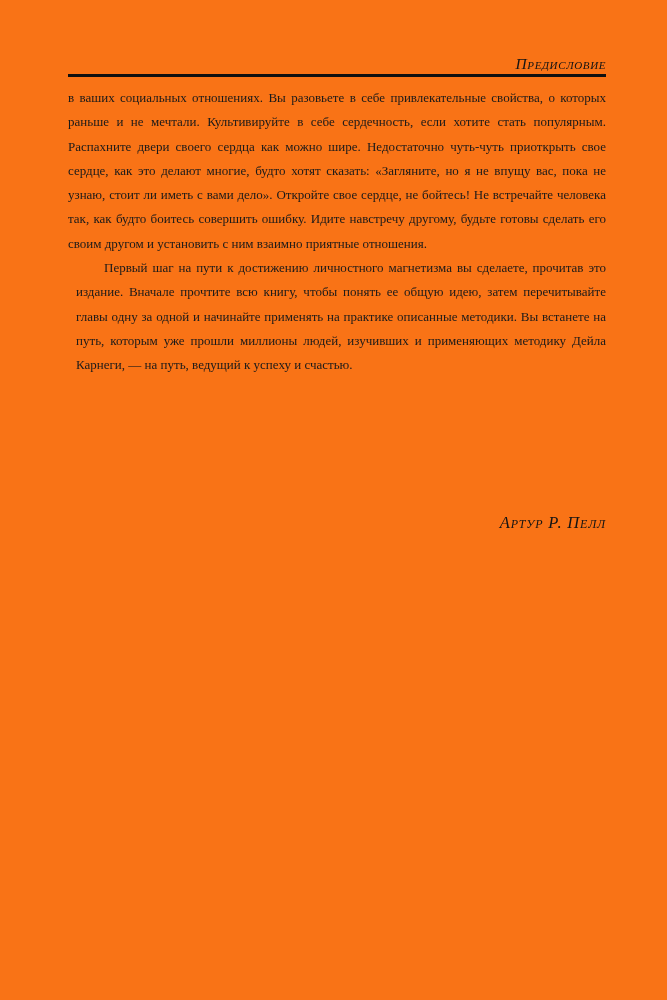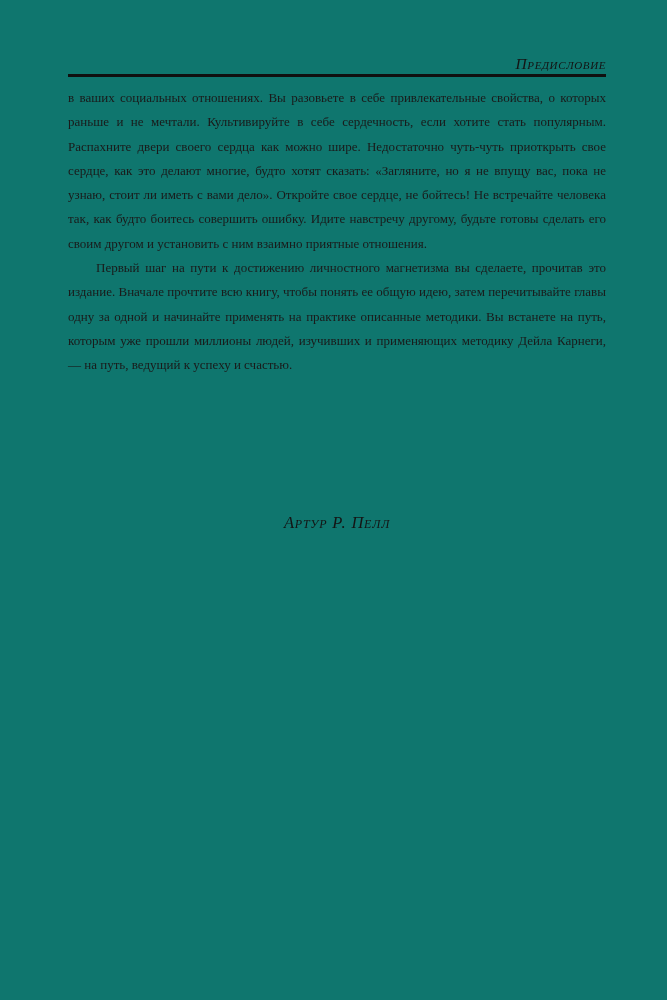--- a/index.html
+++ b/index.html
@@ -17,21 +17,21 @@
     color: #1a1a1a;
     -webkit-font-smoothing: antialiased;
   }
 
   .page {
     position: absolute;
     top: 0;
     left: 0;
     width: 667px;
     height: 1000px;
-    background: #0f766e;
+    background: #f97316;
   }
 
   
   .running-head {
     position: absolute;
     left: 68px;
     top: 54px;
     width: 538px;
   }
   .running-head-title {
@@ -66,32 +66,33 @@
     text-align: justify;
     text-justify: inter-word;
     font-size: 13px;
     line-height: 24.3px;
     color: #1a1a1a;
     hyphens: manual;
     word-spacing: 0px;
   }
   p.para.indent {
     text-indent: 28px;
+    margin-left: 8px;
   }
 
   
   .signature {
     position: absolute;
     left: 68px;
     top: 512px;
     width: 538px;
   }
   .signature-name {
     display: block;
-    text-align: center;
+    text-align: right;
     font-style: italic;
     font-variant: small-caps;
     font-size: 16.5px;
     letter-spacing: 0.8px;
     line-height: 22px;
     color: #141414;
     white-space: nowrap;
   }
 </style>
 </head>

